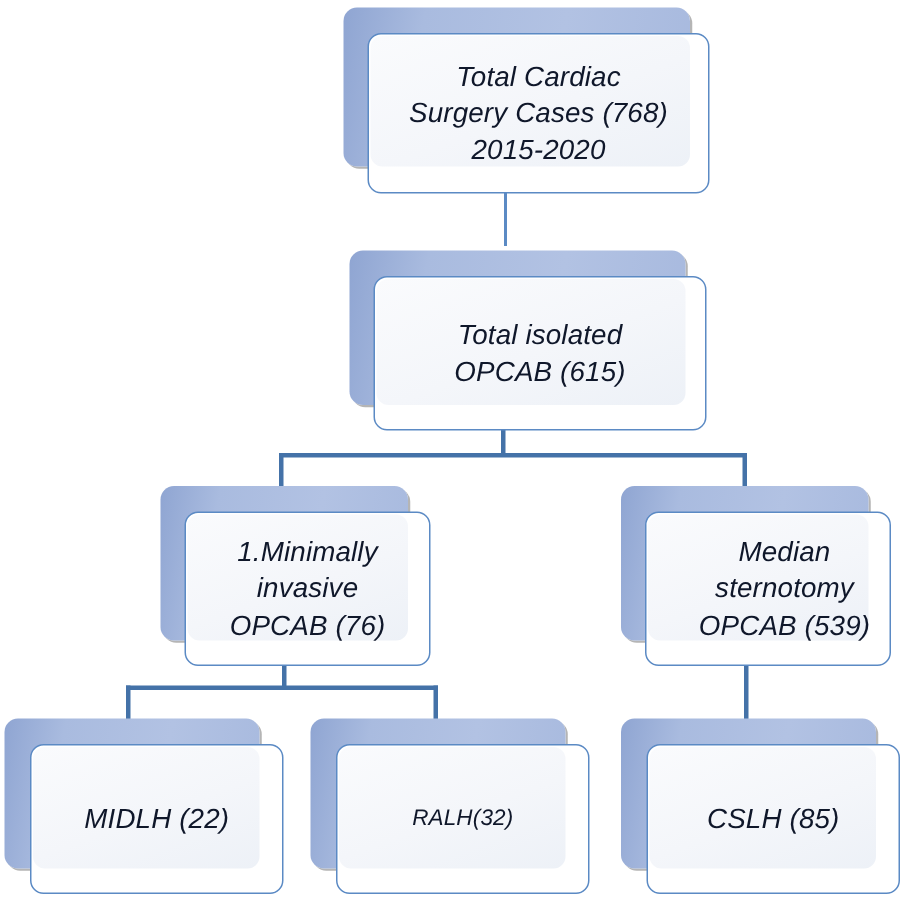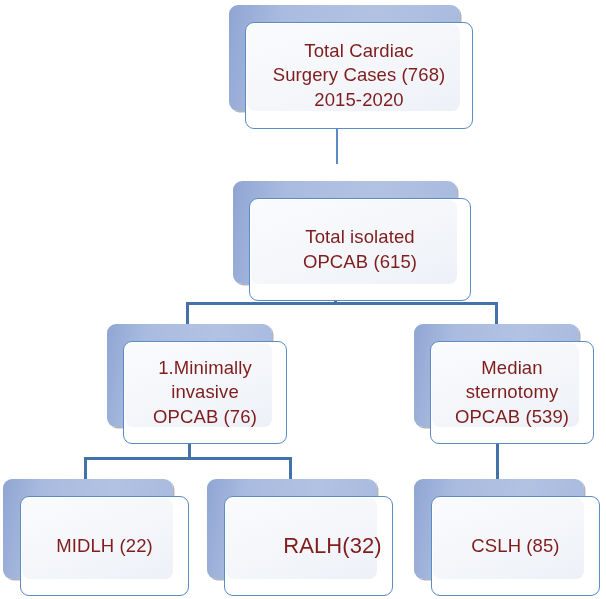--- a/index.html
+++ b/index.html
@@ -52,24 +52,25 @@
     border-radius: 8px;
     background: linear-gradient(160deg, #FAFBFD 0%, #F4F6FA 55%, #EDF1F7 100%);
     box-sizing: border-box;
   }
   .node .label {
     position: absolute;
     display: flex;
     align-items: center;
     justify-content: center;
     text-align: center;
-    color: #7f1d1d;
+    color: #0f172a;
     line-height: 1.30;
     white-space: pre-line;
     letter-spacing: 0.1px;
+    font-style: italic;
   }
 </style>
 </head>
 <body>
 
 <div id="canvas">
 
   <div class="conn v thin" style="left:336px; top:127px; width:2px; height:37px;"></div>
 
   <div class="conn v" style="left:334px; top:285px; width:3px; height:19px;"></div>
@@ -86,58 +87,58 @@
 
   <div class="node" style="left:229px; top:5px; width:244px; height:124px;">
     <div class="back" style="width:231px; height:106px;"></div>
     <div class="front" style="left:16px; top:17px; width:228px; height:107px;"></div>
     <div class="face" style="left:18px; top:19px; width:213px; height:87px;"></div>
     <div class="label" style="left:16px; top:17px; width:228px; height:107px; font-size:18.5px;">Total Cardiac
 Surgery Cases (768)
 2015-2020</div>
   </div>
 
-  <div class="node" style="left:233px; top:167px; width:238px; height:120px;margin-top:14px;">
+  <div class="node" style="left:233px; top:167px; width:238px; height:120px;">
     <div class="back" style="width:224px; height:103px;"></div>
     <div class="front" style="left:16px; top:17px; width:222px; height:103px;"></div>
     <div class="face" style="left:18px; top:19px; width:206px; height:84px;"></div>
     <div class="label" style="left:16px; top:17px; width:222px; height:103px; font-size:18.5px;">Total isolated
 OPCAB (615)</div>
   </div>
 
   <div class="node" style="left:107px; top:324px; width:147px; height:120px;">
     <div class="back" style="width:165px; height:103px;"></div>
     <div class="front" style="left:16px; top:17px; width:164px; height:103px;"></div>
     <div class="face" style="left:18px; top:19px; width:147px; height:84px;"></div>
     <div class="label" style="left:16px; top:17px; width:164px; height:103px; font-size:18.5px;">1.Minimally
 invasive
 OPCAB (76)</div>
   </div>
 
   <div class="node" style="left:414px; top:324px; width:180px; height:120px;">
     <div class="back" style="width:165px; height:103px;"></div>
     <div class="front" style="left:16px; top:17px; width:164px; height:103px;"></div>
     <div class="face" style="left:18px; top:19px; width:147px; height:84px;"></div>
-    <div class="label" style="left:16px; top:17px; width:164px; height:103px; font-size:18.5px;">Median
+    <div class="label" style="left:16px; top:17px; width:164px; height:103px; font-size:18.5px;padding-left:11px;">Median
 sternotomy
 OPCAB (539)</div>
   </div>
 
   <div class="node" style="left:3px; top:479px; width:186px; height:117px;">
     <div class="back" style="width:170px; height:100px;"></div>
     <div class="front" style="left:17px; top:17px; width:169px; height:100px;"></div>
     <div class="face" style="left:19px; top:19px; width:151px; height:81px;"></div>
     <div class="label" style="left:17px; top:17px; width:169px; height:100px; font-size:18.5px;">MIDLH (22)</div>
   </div>
 
   <div class="node" style="left:207px; top:479px; width:186px; height:117px;">
     <div class="back" style="width:170px; height:100px;"></div>
     <div class="front" style="left:17px; top:17px; width:169px; height:100px;"></div>
     <div class="face" style="left:19px; top:19px; width:151px; height:81px;"></div>
-    <div class="label" style="left:17px; top:17px; width:169px; height:100px; font-size:22px;margin-left:24px;">RALH(32)</div>
+    <div class="label" style="left:17px; top:17px; width:169px; height:100px; font-size:15px;">RALH(32)</div>
   </div>
 
   <div class="node" style="left:414px; top:479px; width:186px; height:117px;">
     <div class="back" style="width:170px; height:100px;"></div>
     <div class="front" style="left:17px; top:17px; width:169px; height:100px;"></div>
     <div class="face" style="left:19px; top:19px; width:151px; height:81px;"></div>
     <div class="label" style="left:17px; top:17px; width:169px; height:100px; font-size:18.5px;">CSLH (85)</div>
   </div>
 
 </div>

